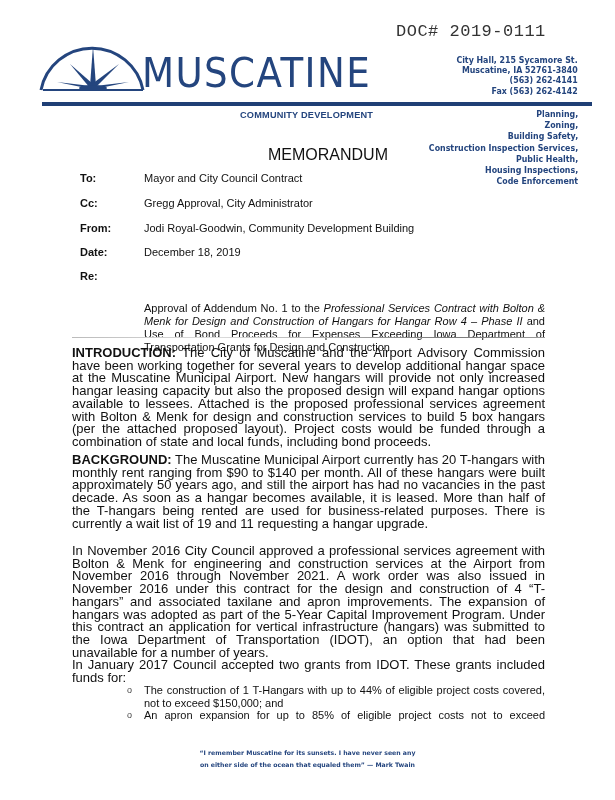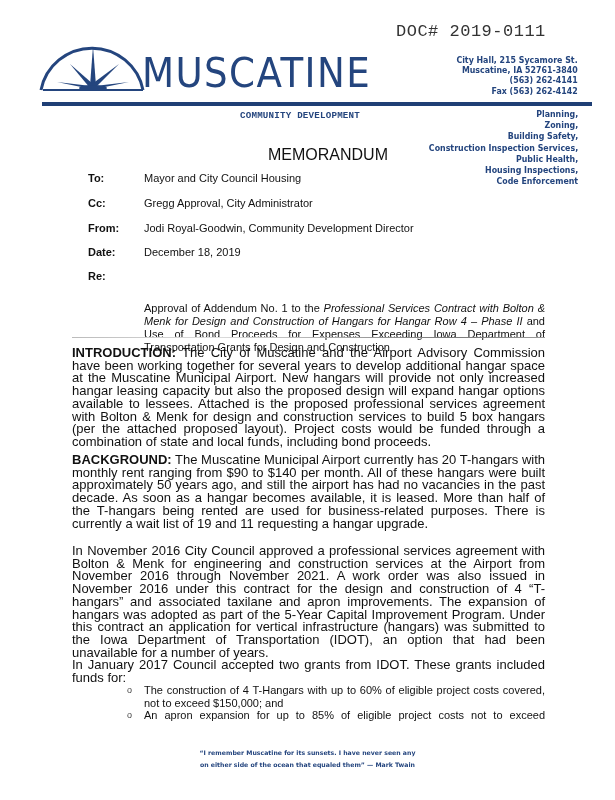--- a/index.html
+++ b/index.html
@@ -6,25 +6,25 @@
   body {
     width:615px; height:800px; background:#ffffff; position:relative; overflow:hidden;
     font-family:"Liberation Sans", sans-serif; color:#111;
   }
   .abs { position:absolute; }
   .stamp { left:396px; top:22px; font-family:"Liberation Mono", monospace; font-size:17px; color:#333; letter-spacing:0.5px; }
   .logo-svg { left:37px; top:44px; }
   .wordmark { left:142px; top:50px; font-family:"DejaVu Sans", sans-serif; font-size:40px; color:#24457e; letter-spacing:1.5px; line-height:46px; transform:scaleX(0.93); transform-origin:left; }
   .contact { right:37px; top:55px; text-align:right; font-family:"DejaVu Sans", sans-serif; font-weight:bold; font-size:8.3px; line-height:10.2px; color:#24457e; transform:scaleX(0.95); transform-origin:right; }
   .header-rule { left:42px; top:102px; width:550px; height:4px; background:#1f3f75; }
-  .dept { left:240px; top:110px; font-family:Liberation Mono, monospace; font-weight:bold; font-size:9.2px; color:#24457e; letter-spacing:0.2px; }
+  .dept { left:240px; top:110px; font-family:Liberation Sans, sans-serif; font-weight:bold; font-size:9.2px; color:#24457e; letter-spacing:0.2px; }
   .services { right:37px; top:109px; text-align:right; font-family:"DejaVu Sans", sans-serif; font-weight:bold; font-size:8.3px; line-height:11.2px; color:#24457e; transform:scaleX(0.95); transform-origin:right; }
   .memo-title { left:268px; top:146px; font-weight:normal; font-size:16px; }
   .field-row { left:72px; font-size:11px; }
-  .field-label { position:absolute; left:16px; font-weight:bold; width:80px; }
+  .field-label { position:absolute; left:8px; font-weight:bold; width:80px; }
   .field-value { position:absolute; left:72px; white-space:nowrap; }
   .re-value { position:absolute; left:72px; width:401px; text-align:justify; line-height:13px;margin-top:32px; }
   .re-value i { font-style:italic; }
   .divider { left:72px; top:337px; width:473px; height:1px; background:linear-gradient(90deg,#bbb,#ddd 30%,#aaa 55%,#777 80%,#999); }
   .para { left:72px; width:473px; font-size:13px; line-height:12.7px; text-align:justify; }
   .para b { font-weight:bold; }
   .bullets { left:127px; width:418px; font-size:11px; line-height:12.7px; }
   .bullet-item { position:relative; padding-left:17px; text-align:justify; }
   .bullet-glyph { position:absolute; left:0; top:0; font-size:9px; color:#444; }
   .quote { left:0; width:615px; top:747px; text-align:center; font-family:"DejaVu Sans", sans-serif; font-weight:bold; font-size:6.2px; line-height:12px; color:#24457e; }
@@ -64,29 +64,29 @@
   <div>Construction Inspection Services,</div>
   <div>Public Health,</div>
   <div>Housing Inspections,</div>
   <div>Code Enforcement</div>
 </div>
 
 <div class="abs memo-title">MEMORANDUM</div>
 
 <div class="abs field-row" style="top:172px;">
   <span class="field-label">To:</span>
-  <span class="field-value">Mayor and City Council Housing</span>
+  <span class="field-value">Mayor and City Council Contract</span>
 </div>
 <div class="abs field-row" style="top:197px;">
   <span class="field-label">Cc:</span>
   <span class="field-value">Gregg Approval, City Administrator</span>
 </div>
 <div class="abs field-row" style="top:222px;">
   <span class="field-label">From:</span>
-  <span class="field-value">Jodi Royal-Goodwin, Community Development Director</span>
+  <span class="field-value">Jodi Royal-Goodwin, Community Development Building</span>
 </div>
 <div class="abs field-row" style="top:246px;">
   <span class="field-label">Date:</span>
   <span class="field-value">December 18, 2019</span>
 </div>
 <div class="abs field-row" style="top:270px;">
   <span class="field-label">Re:</span>
   <div class="re-value"><span>Approval of Addendum No. 1 to the </span><i>Professional Services Contract with Bolton &amp; Menk for Design and Construction of Hangars for Hangar Row 4 – Phase II</i><span> and Use of Bond Proceeds for Expenses Exceeding Iowa Department of Transportation Grants for Design and Construction</span></div>
 </div>
 
@@ -96,21 +96,21 @@
 
 <div class="abs para" style="top:454px;"><b>BACKGROUND:</b><span>  The Muscatine Municipal Airport currently has 20 T-hangars with monthly rent ranging from $90 to $140 per month. All of these hangars were built approximately 50 years ago, and still the airport has had no vacancies in the past decade. As soon as a hangar becomes available, it is leased. More than half of the T-hangars being rented are used for business-related purposes. There is currently a wait list of 19 and 11 requesting a hangar upgrade.</span></div>
 
 <div class="abs para" style="top:545px;">In November 2016 City Council approved a professional services agreement with Bolton &amp; Menk for engineering and construction services at the Airport from November 2016 through November 2021. A work order was also issued in November 2016 under this contract for the design and construction of 4 “T-hangars” and associated taxilane and apron improvements. The expansion of hangars was adopted as part of the 5-Year Capital Improvement Program. Under this contract an application for vertical infrastructure (hangars) was submitted to the Iowa Department of Transportation (IDOT), an option that had been unavailable for a number of years.</div>
 
 <div class="abs para" style="top:659px;">In January 2017 Council accepted two grants from IDOT. These grants included funds for:</div>
 
 <div class="abs bullets" style="top:684px;">
   <div class="bullet-item">
     <span class="bullet-glyph">o</span>
-    <span>The construction of 4 T-Hangars with up to 60% of eligible project costs covered, not to exceed $150,000; and</span>
+    <span>The construction of 1 T-Hangars with up to 44% of eligible project costs covered, not to exceed $150,000; and</span>
   </div>
   <div class="bullet-item" style="text-align-last:justify;">
     <span class="bullet-glyph">o</span>
     <span>An apron expansion for up to 85% of eligible project costs not to exceed</span>
   </div>
 </div>
 
 <div class="abs quote">
   <div>“I remember Muscatine for its sunsets. I have never seen any</div>
   <div>on either side of the ocean that equaled them” — Mark Twain</div>

